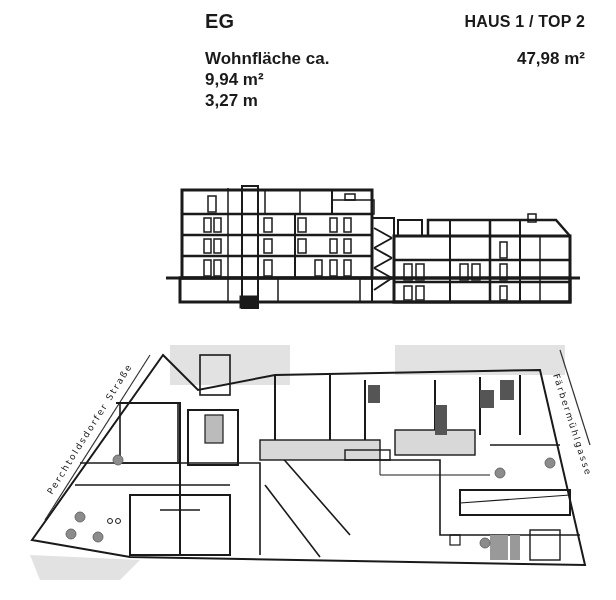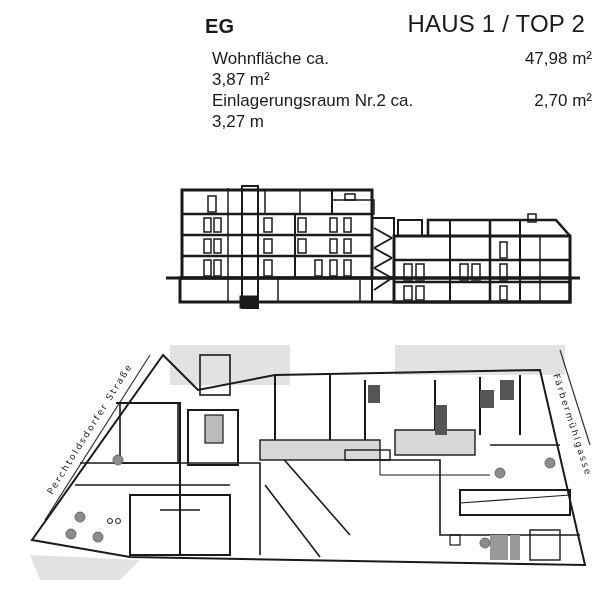--- a/index.html
+++ b/index.html
@@ -1,21 +1,21 @@
 <!DOCTYPE html>
 <html><head>
   <meta charset="utf-8">
   <style>
     html, body { margin: 0; padding: 0; background: #ffffff; }
     body { width: 616px; height: 600px; position: relative; overflow: hidden; font-family: "Liberation Sans", sans-serif; color: #1a1a1a; }
     .header { position: absolute; left: 205px; top: 10px; width: 380px; }
-    .h-row { display: flex; justify-content: space-between; align-items: flex-end; }
+    .h-row { display: flex; justify-content: space-between; align-items: center; }
     .floor { font-weight: bold; font-size: 20px; letter-spacing: 0.2px; }
-    .unit { font-weight: normal; font-size: 24px; letter-spacing: 0.2px; margin-left: 36px; }
-    .specs { position: absolute; left: 212px; top: 48px; width: 380px; }
+    .unit { font-weight: bold; font-size: 16px; letter-spacing: 0.2px; margin-left: 36px; }
+    .specs { position: absolute; left: 205px; top: 48px; width: 380px; font-weight: bold; }
     .spec-row { display: flex; justify-content: space-between; font-size: 17px; line-height: 21px; }
     .spec-val { text-align: right; }
     .section { position: absolute; left: 160px; top: 178px; width: 420px; height: 132px; }
     .plan { position: absolute; left: 20px; top: 335px; width: 596px; height: 265px; }
     svg text { font-family: "DejaVu Sans", sans-serif; }
   </style>
 </head>
 <body>
 
 <div class="header">
@@ -24,25 +24,21 @@
     <span class="unit">HAUS 1 / TOP 2</span>
   </div>
 </div>
 
 <div class="specs">
   <div class="spec-row">
     <span>Wohnfläche ca.</span>
     <span class="spec-val">47,98 m²</span>
   </div>
   <div class="spec-row">
-    <span class="spec-val">3,87 m²</span>
-  </div>
-  <div class="spec-row">
-    <span>Einlagerungsraum Nr.2 ca.</span>
-    <span class="spec-val">2,70 m²</span>
+    <span class="spec-val">9,94 m²</span>
   </div>
   <div class="spec-row">
     <span class="spec-val">3,27 m</span>
   </div>
 </div>
 
 <div class="section">
   <svg width="420" height="132" viewBox="0 0 420 132">
     <g stroke="#1a1a1a" fill="none">
 

